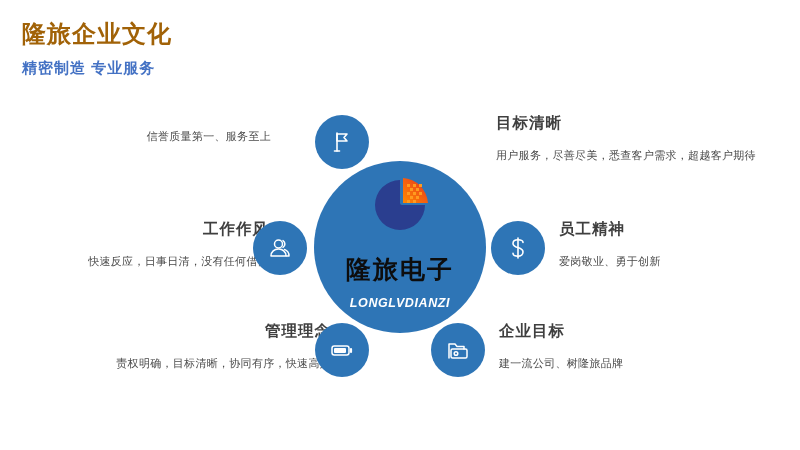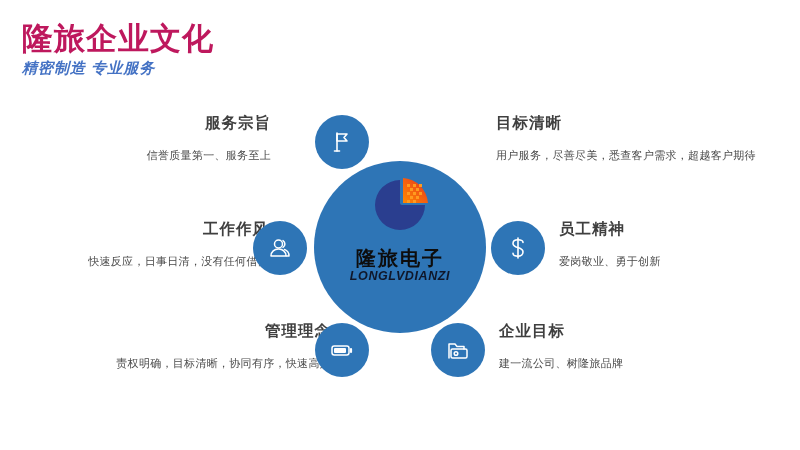--- a/index.html
+++ b/index.html
@@ -19,36 +19,35 @@
     left: 0; top: 0;
     width: 800px; height: 450px;
     background: #ffffff;
   }
 
   
   .header-title {
     position: absolute;
     left: 22px;
     top: 18px;
-    font-size: 31px;
-    font-weight: bold;
-    color: #be185d;
+    font-size: 24px;
+    font-weight: bold;
+    color: #a16207;
     letter-spacing: 1px;
     white-space: nowrap;
   }
   .header-subtitle {
     position: absolute;
     left: 22px;
     top: 59px;
     font-size: 15px;
     font-weight: bold;
     color: #4472C4;
     letter-spacing: 1px;
     white-space: nowrap;
-    font-style: italic;
   }
 
   
   .hub {
     position: absolute;
     left: 314px;
     top: 161px;
     width: 172px;
     height: 172px;
     border-radius: 50%;
@@ -59,36 +58,36 @@
     justify-content: flex-start;
     box-sizing: border-box;
     padding-top: 13px;
   }
   .hub-logo-mark {
     width: 76px;
     height: 62px;
     position: relative;
   }
   .hub-cn {
-    margin-top: 12px;
-    font-size: 20px;
+    margin-top: 20px;
+    font-size: 25px;
     font-weight: bold;
     color: #0d0d0d;
     letter-spacing: 2px;
     line-height: 1.05;
     white-space: nowrap;
   }
   .hub-en {
     font-size: 12.5px;
     font-weight: bold;
     font-style: italic;
-    color: #0f172a;
+    color: #ffffff;
     letter-spacing: 0.6px;
     white-space: nowrap;
-    margin-top: 0;
+    margin-top: 14px;
     text-align: center;
   }
 
   
   .bubble {
     position: absolute;
     width: 54px;
     height: 54px;
     border-radius: 50%;
     background: #2E75B6;
@@ -137,21 +136,20 @@
 </style>
 </head>
 <body>
 
 <div id="slide">
 
   <div class="header-title">隆旅企业文化</div>
   <div class="header-subtitle">精密制造 专业服务</div>
 
   <div class="tblock right-align t-purpose">
-    <div class="t-title">服务宗旨</div>
     <div class="t-desc">信誉质量第一、服务至上</div>
   </div>
 
   <div class="tblock right-align t-style">
     <div class="t-title">工作作风</div>
     <div class="t-desc">快速反应，日事日清，没有任何借口</div>
   </div>
 
   <div class="tblock right-align t-manage">
     <div class="t-title">管理理念</div>

